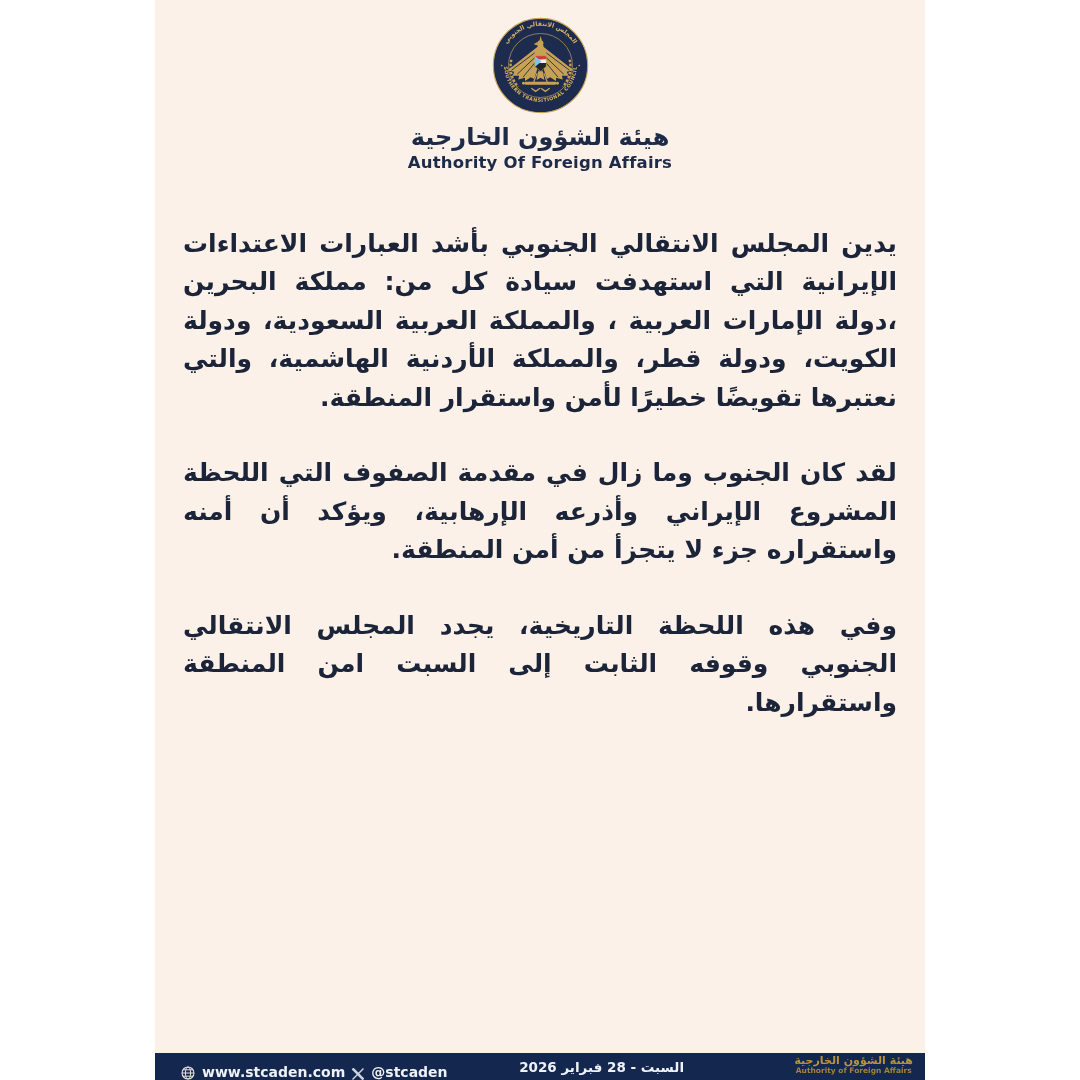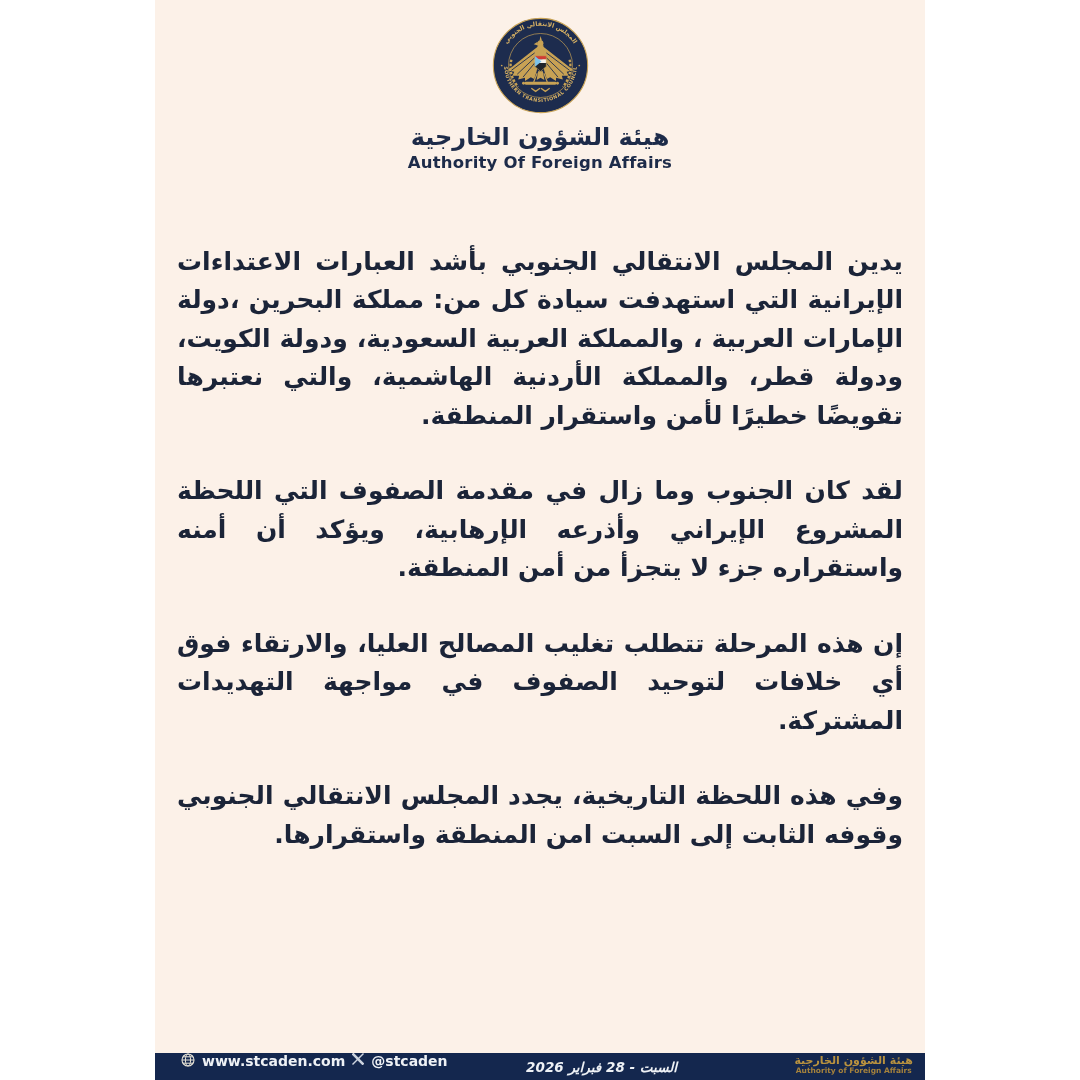--- a/index.html
+++ b/index.html
@@ -17,40 +17,40 @@
   .title-ar{
     margin:9px 0 0 0;font-size:24px;font-weight:bold;color:#1d2b49;
     direction:rtl;line-height:1.2;
   }
   .title-en{
     margin-top:1px;font-size:16.5px;font-weight:bold;color:#1d2b49;
     letter-spacing:.2px;line-height:1.2;
   }
   
   .statement{
-    margin-top:70px;padding:0 22px;direction:rtl;color:#1b2438;
+    margin-top:52px;padding:0 28px;direction:rtl;color:#1b2438;
   }
   .statement p{
     margin:0 0 37px 0;font-size:25px;font-weight:bold;line-height:38.5px;
     text-align:justify;text-align-last:right;letter-spacing:-.2px;
   }
   
   .footer-bar{
     position:absolute;left:0;right:0;bottom:0;height:27px;background:#14274e;
   }
   .footer-left{
-    position:absolute;left:26px;top:0;height:27px;display:flex;align-items:flex-start;gap:7px;
+    position:absolute;left:26px;top:0;height:27px;display:flex;align-items:flex-end;gap:7px;
     color:#eef1f5;font-size:14px;font-weight:bold;white-space:nowrap;
   }
   .globe{width:14px;height:14px;display:block;}
   .xicon{width:12px;height:12px;display:block;}
   .footer-date{
     position:absolute;left:58%;top:0;height:27px;transform:translateX(-50%);
     display:flex;align-items:center;color:#eef1f5;font-size:13.5px;font-weight:bold;
-    direction:rtl;white-space:nowrap;font-style:italic;
+    direction:rtl;white-space:nowrap;
   }
   .footer-org{
     position:absolute;right:12px;top:2px;text-align:center;line-height:1.05;
   }
   .org-ar{font-size:11px;font-weight:bold;color:#b9923f;direction:rtl;}
   .org-en{font-size:7.5px;font-weight:bold;color:#a5823c;}
 </style>
 </head>
 <body>
 
@@ -101,21 +101,20 @@
           <path d="M40.5 73.5 l4.5 3.2 4.5 -3.2 M50.5 73.5 l4.5 3.2 4.5 -3.2" stroke="#c8a254" stroke-width="1.4" fill="none"></path>
         </g>
       </svg>
       <h1 class="title-ar">هيئة الشؤون الخارجية</h1>
       <div class="title-en">Authority Of Foreign Affairs</div>
     </header>
 
     <main class="statement">
       <p>يدين المجلس الانتقالي الجنوبي بأشد العبارات الاعتداءات الإيرانية التي استهدفت سيادة كل من: مملكة البحرين ،دولة الإمارات العربية ، والمملكة العربية السعودية، ودولة الكويت، ودولة قطر، والمملكة الأردنية الهاشمية، والتي نعتبرها تقويضًا خطيرًا لأمن واستقرار المنطقة.</p>
       <p>لقد كان الجنوب وما زال في مقدمة الصفوف التي اللحظة المشروع الإيراني وأذرعه الإرهابية، ويؤكد أن أمنه واستقراره جزء لا يتجزأ من أمن المنطقة.</p>
-      <p>إن هذه المرحلة تتطلب تغليب المصالح العليا، والارتقاء فوق أي خلافات لتوحيد الصفوف في مواجهة التهديدات المشتركة.</p>
       <p>وفي هذه اللحظة التاريخية، يجدد المجلس الانتقالي الجنوبي وقوفه الثابت إلى السبت امن المنطقة واستقرارها.</p>
     </main>
 
     <footer class="footer-bar">
       <div class="footer-left">
         <svg class="globe" viewBox="0 0 14 14" aria-hidden="true">
           <circle cx="7" cy="7" r="6" fill="none" stroke="#e6e2d6" stroke-width="1.1"></circle>
           <ellipse cx="7" cy="7" rx="2.6" ry="6" fill="none" stroke="#e6e2d6" stroke-width="1"></ellipse>
           <path d="M1 7 H13 M2 3.8 H12 M2 10.2 H12" stroke="#e6e2d6" stroke-width="1"></path>
         </svg>

